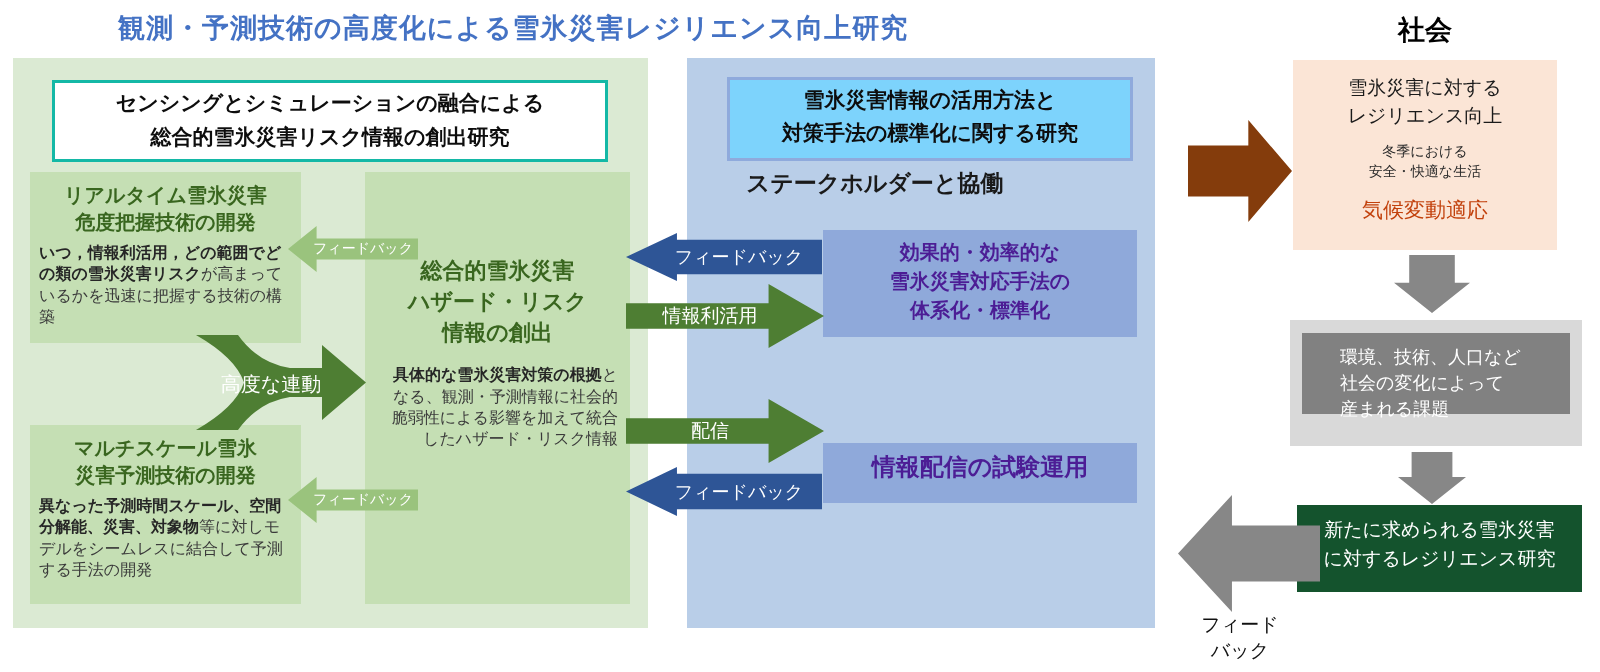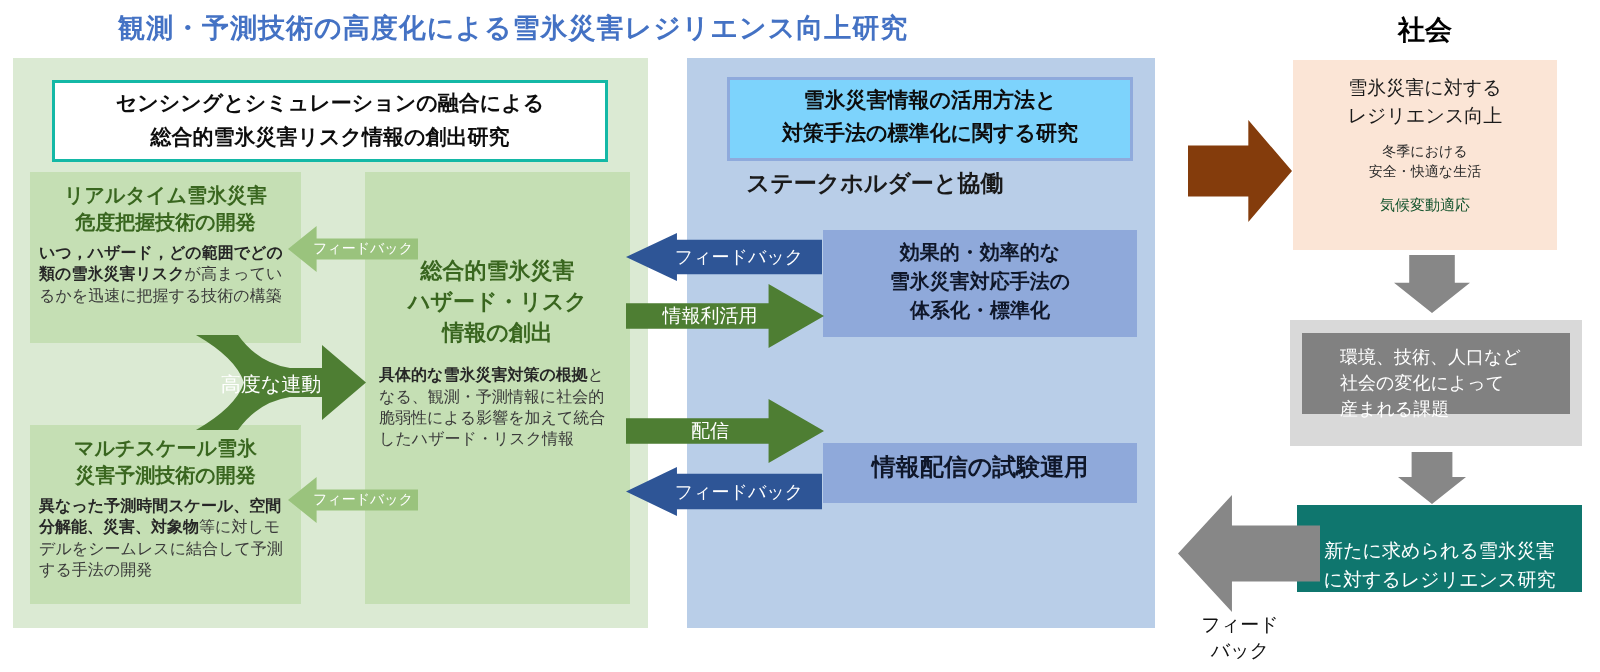--- a/index.html
+++ b/index.html
@@ -16,39 +16,39 @@
   .lp-header{left:52px;top:80px;width:550px;height:72px;background:#fff;border:3px solid #14b8a6;
              font-size:21px;font-weight:bold;color:#0d0d0d;line-height:1.6;padding-top:4px;}
   .green-box{background:#c5dfb4;}
   .gb-title{font-size:20px;font-weight:bold;color:#39661f;line-height:1.35;padding-top:10px;}
   .gb-body{font-size:16px;color:#3a3a3a;line-height:1.33;padding:6px 9px 0 9px;text-align:left;}
   .gb-body b{color:#262626;}
   .box-realtime{left:30px;top:172px;width:271px;height:171px;}
   .box-multiscale{left:30px;top:425px;width:271px;height:179px;}
   .box-integrated{left:365px;top:172px;width:265px;height:432px;}
   .ib-title{padding-top:84px;font-size:22px;font-weight:bold;color:#39661f;line-height:1.4;}
-  .ib-body{font-size:16px;color:#3a3a3a;line-height:1.33;padding:16px 12px 0 14px;text-align:left;}
+  .ib-body{font-size:16px;color:#3a3a3a;line-height:1.33;padding:16px 12px 0 14px;text-align:right;}
   .ib-body b{color:#262626;}
 
   
   .fb-small{background:#9ac37d;color:#fff;font-size:14px;
             clip-path:polygon(0 50%,22% 0,22% 27%,100% 27%,100% 73%,22% 73%,22% 100%);
             display:flex;align-items:center;justify-content:center;padding-left:20px;box-sizing:border-box;}
   .fb-small-top{left:288px;top:226px;width:130px;height:46px;}
   .fb-small-bottom{left:288px;top:477px;width:130px;height:46px;}
 
   .merge-arrow-svg{left:172px;top:335px;width:196px;height:95px;}
   .merge-arrow-label{left:196px;top:371px;width:150px;font-size:20px;color:#fff;}
 
   
   .blue-panel{left:687px;top:58px;width:468px;height:570px;background:#b9cee8;}
   .bp-header{left:727px;top:77px;width:400px;height:74px;background:#7dd3fc;border:3px solid #8faadc;
              font-size:21px;font-weight:bold;color:#0d0d0d;line-height:1.55;padding-top:4px;}
   .stakeholder{left:687px;top:168px;width:376px;font-size:23px;font-weight:bold;color:#1a1a1a;}
-  .blue-box{background:#8fa9da;color:#0f172a;font-weight:bold;}
+  .blue-box{background:#8fa9da;color:#4c1d95;font-weight:bold;}
   .blue-box1{left:823px;top:230px;width:314px;height:107px;font-size:20px;line-height:1.45;padding-top:8px;box-sizing:border-box;}
   .blue-box2{left:823px;top:443px;width:314px;height:60px;font-size:24px;line-height:48px;}
 
   
   .c-arrow{display:flex;align-items:center;justify-content:center;color:#fff;box-sizing:border-box;}
   .arrow-left-blue{background:#2e5596;clip-path:polygon(0 50%,26% 0,26% 14%,100% 14%,100% 86%,26% 86%,26% 100%);
                    font-size:18px;padding-left:30px;}
   .arrow-right-green{background:#4e7e33;clip-path:polygon(0 30%,72% 30%,72% 0,100% 50%,72% 100%,72% 70%,0 70%);
                    font-size:19px;padding-right:30px;}
   .ca-fb1{left:626px;top:233px;width:196px;height:48px;}
@@ -59,49 +59,49 @@
   
   .brown-arrow{left:1188px;top:120px;width:104px;height:102px;background:#843c0c;
                clip-path:polygon(0 25%,58% 25%,58% 0,100% 50%,58% 100%,58% 75%,0 75%);}
   .impl-label{left:1178px;top:230px;width:124px;font-size:19px;color:#111;line-height:1.4;}
 
   
   .society-heading{left:1293px;top:12px;width:264px;font-size:27px;font-weight:bold;color:#000;}
   .peach-box{left:1293px;top:60px;width:264px;height:190px;background:#fbe5d6;color:#1a1a1a;}
   .peach-l1{padding-top:14px;font-size:19px;line-height:1.45;}
   .peach-l2{padding-top:12px;font-size:14px;line-height:1.45;color:#2b2b2b;}
-  .peach-l3{padding-top:14px;font-size:15px;color:#14532d;text-align:center;}
+  .peach-l3{padding-top:14px;font-size:21px;color:#c2410c;text-align:center;}
   .gray-down{background:#878787;clip-path:polygon(20% 0,80% 0,80% 48%,100% 48%,50% 100%,0 48%,20% 48%);}
   .gd1{left:1394px;top:255px;width:76px;height:58px;}
   .gd2{left:1398px;top:452px;width:68px;height:52px;}
   .gray-frame{left:1290px;top:320px;width:292px;height:126px;background:#d9d9d9;}
   .gray-box1{left:1302px;top:333px;width:268px;height:81px;background:#818181;color:#fff;
              font-size:18px;line-height:1.45;padding:11px 0 0 38px;box-sizing:border-box;text-align:left;}
-  .gray-box2{left:1297px;top:505px;width:285px;height:87px;background:#0f766e;color:#fff;
-             font-size:19px;line-height:1.5;padding-top:31px;box-sizing:border-box;}
+  .gray-box2{left:1297px;top:505px;width:285px;height:87px;background:#14532d;color:#fff;
+             font-size:19px;line-height:1.5;padding-top:10px;box-sizing:border-box;}
   .gray-left{left:1178px;top:495px;width:142px;height:117px;background:#878787;
              clip-path:polygon(0 50%,38% 0,38% 26%,100% 26%,100% 74%,38% 74%,38% 100%);}
   .fb-bottom-label{left:1178px;top:612px;width:124px;font-size:19px;color:#111;line-height:1.35;}
 </style>
 </head>
 <body>
 
 <div class="canvas">
 
   <div class="abs main-title">観測・予測技術の高度化による雪氷災害レジリエンス向上研究</div>
 
   <div class="abs left-panel"></div>
 
   <div class="abs lp-header center pre">センシングとシミュレーションの融合による
 総合的雪氷災害リスク情報の創出研究</div>
 
   <div class="abs green-box box-realtime">
     <div class="gb-title center pre">リアルタイム雪氷災害
 危度把握技術の開発</div>
-    <div class="gb-body"><b>いつ，ハザード，どの範囲でどの類の雪氷災害リスク</b><span>が高まっているかを迅速に把握する技術の構築</span></div>
+    <div class="gb-body"><b>いつ，情報利活用，どの範囲でどの類の雪氷災害リスク</b><span>が高まっているかを迅速に把握する技術の構築</span></div>
   </div>
 
   <div class="abs green-box box-multiscale">
     <div class="gb-title center pre">マルチスケール雪氷
 災害予測技術の開発</div>
     <div class="gb-body"><b>異なった予測時間スケール、空間分解能、災害、対象物</b><span>等に対しモデルをシームレスに結合して予測する手法の開発</span></div>
   </div>
 
   <div class="abs green-box box-integrated">
     <div class="ib-title center pre">総合的雪氷災害

